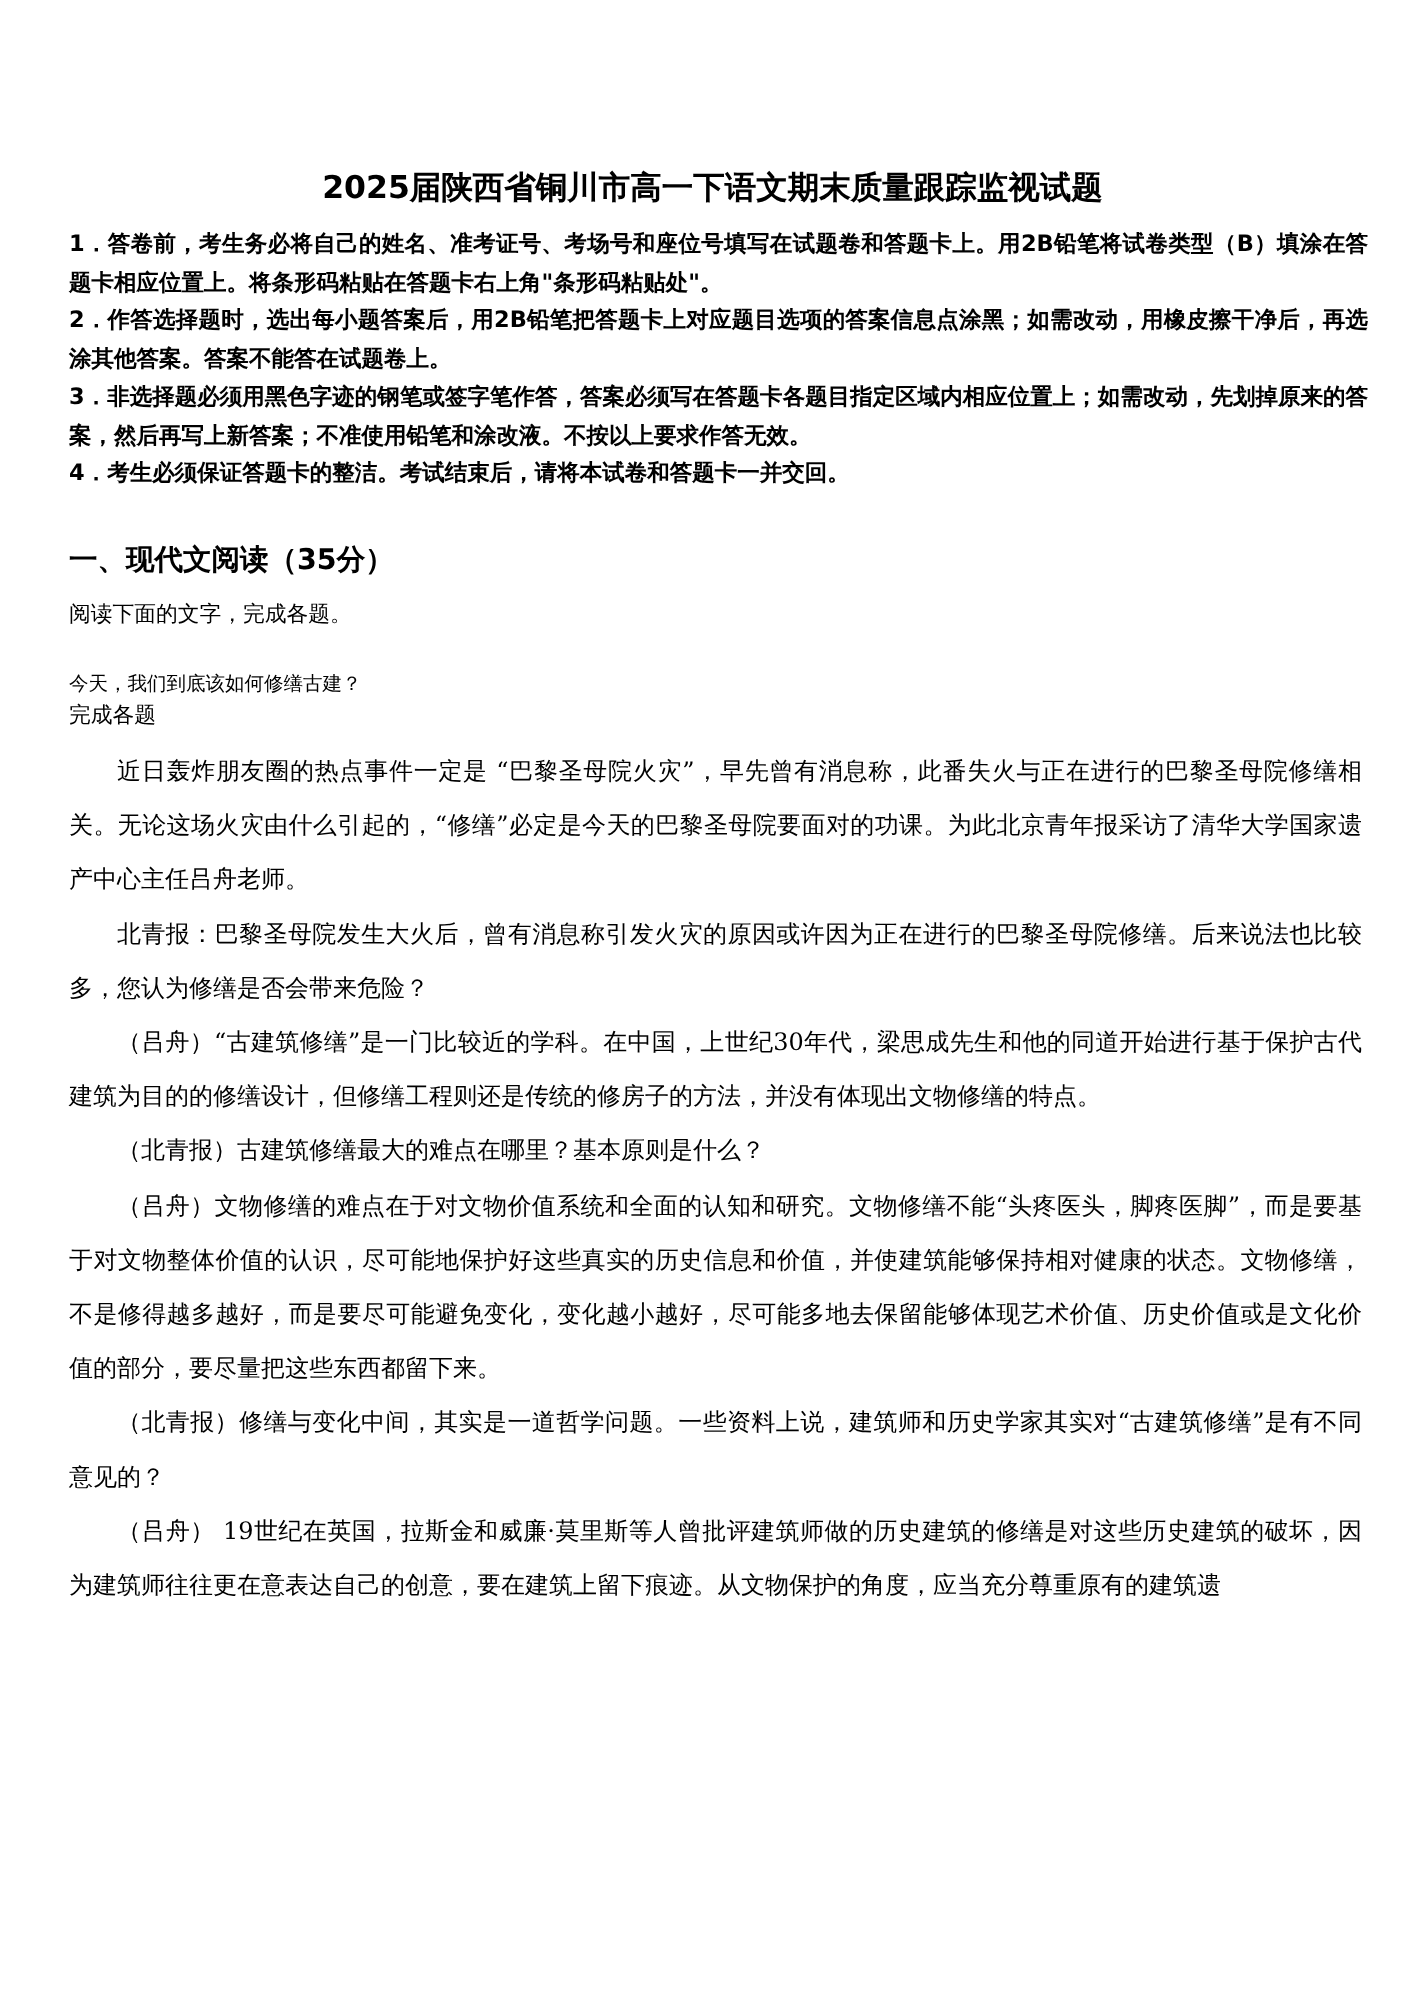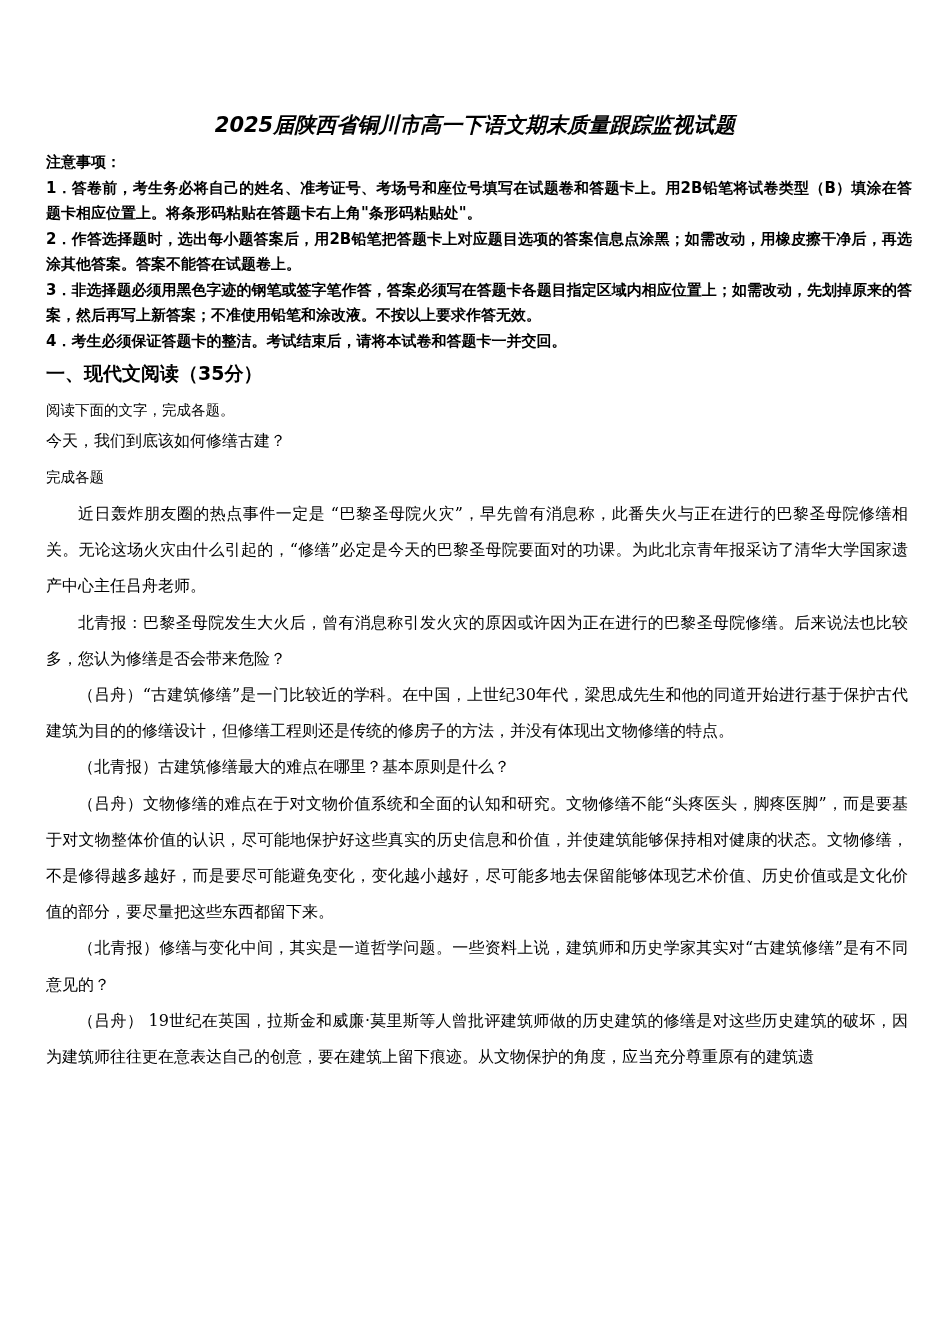--- a/index.html
+++ b/index.html
@@ -26,21 +26,20 @@
       position: absolute;
       left: 0;
       top: 110px;
       width: 950px;
       text-align: center;
       font-family: "DejaVu Sans", "Liberation Sans", sans-serif;
       font-weight: bold;
       font-size: 21px;
       letter-spacing: 0px;
       line-height: 30px;
-      font-style: italic;
     }
     .notice {
       position: absolute;
       left: 46px;
       top: 150px;
       width: 866px;
       font-family: "DejaVu Sans", "Liberation Sans", sans-serif;
       font-size: 15px;
       line-height: 25.5px;
     }
@@ -63,22 +62,22 @@
     .instr {
       position: absolute;
       left: 46px;
       top: 399px;
       font-size: 14.5px;
       line-height: 22px;
     }
     .subtitle {
       position: absolute;
       left: 46px;
-      top: 430px;
-      font-size: 16px;
+      top: 446px;
+      font-size: 13px;
       line-height: 22px;
     }
     .source {
       position: absolute;
       left: 46px;
       top: 466px;
       font-size: 14.5px;
       line-height: 22px;
     }
     .body-text {
@@ -97,21 +96,20 @@
     }
   </style>
 </head>
 <body>
 
 <div class="page">
 
   <div class="title">2025届陕西省铜川市高一下语文期末质量跟踪监视试题</div>
 
   <div class="notice">
-    <div class="heading">注意事项：</div>
     <div class="item">1．答卷前，考生务必将自己的姓名、准考证号、考场号和座位号填写在试题卷和答题卡上。用2B铅笔将试卷类型（B）填涂在答题卡相应位置上。将条形码粘贴在答题卡右上角"条形码粘贴处"。</div>
     <div class="item">2．作答选择题时，选出每小题答案后，用2B铅笔把答题卡上对应题目选项的答案信息点涂黑；如需改动，用橡皮擦干净后，再选涂其他答案。答案不能答在试题卷上。</div>
     <div class="item">3．非选择题必须用黑色字迹的钢笔或签字笔作答，答案必须写在答题卡各题目指定区域内相应位置上；如需改动，先划掉原来的答案，然后再写上新答案；不准使用铅笔和涂改液。不按以上要求作答无效。</div>
     <div class="item">4．考生必须保证答题卡的整洁。考试结束后，请将本试卷和答题卡一并交回。</div>
   </div>
 
   <div class="section-head">一、现代文阅读（35分）</div>
   <div class="instr">阅读下面的文字，完成各题。</div>
   <div class="subtitle">今天，我们到底该如何修缮古建？</div>
   <div class="source">完成各题</div>

